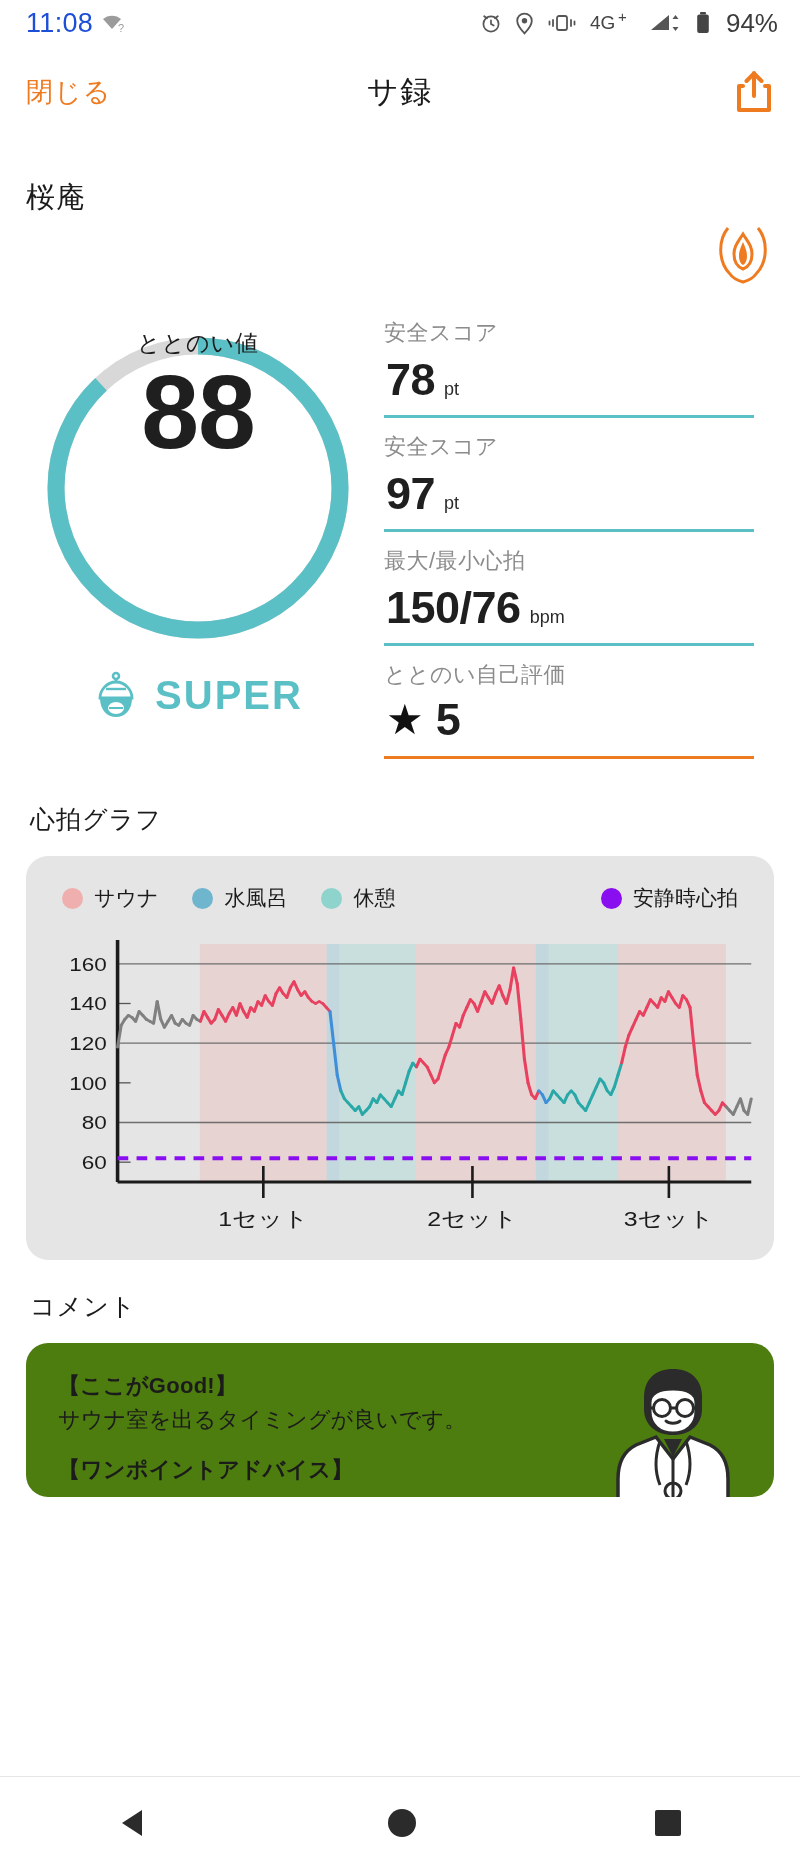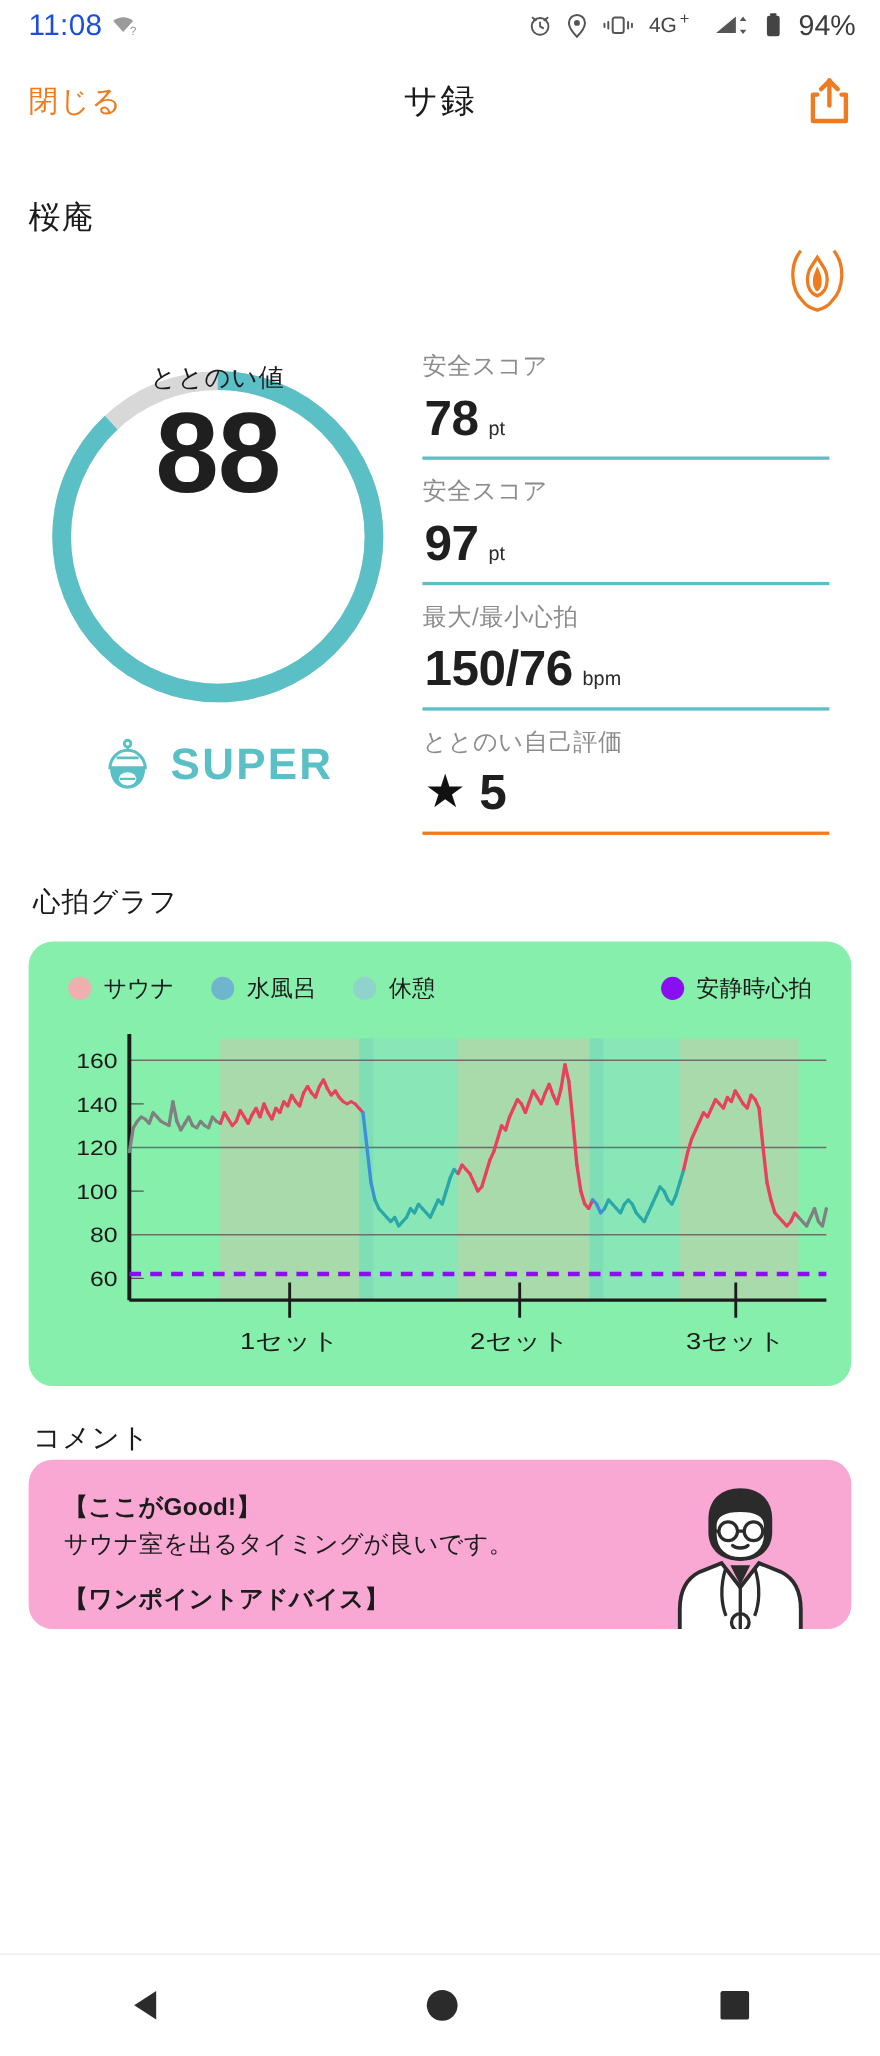--- a/index.html
+++ b/index.html
@@ -86,33 +86,33 @@
   .rule{height:3px;background:#5bc0c6;width:100%;}
   .rule.accent{background:#ef7b21;}
   .star-val{display:flex;align-items:center;gap:12px;padding:4px 0 10px 2px;}
   .star-glyph{font-size:42px;color:#111;line-height:1;}
   
   .section-title{
     font-size:25px;color:#1b1b1b;letter-spacing:1px;
     padding:30px 26px 0 30px;
   }
   .chart-card{
-    margin:20px 26px 0 26px;background:#86efac;border-radius:22px;
+    margin:20px 26px 0 26px;background:#e5e5e5;border-radius:22px;
     padding:22px 18px 26px 18px;box-sizing:border-box;
   }
   .legend{display:flex;align-items:center;padding:6px 14px 0 18px;}
   .legend-item{display:flex;align-items:center;gap:11px;margin-right:34px;}
   .legend-item.resting{margin-left:auto;margin-right:4px;}
   .dot{width:21px;height:21px;border-radius:50%;display:block;}
   .legend-text{font-size:21px;color:#1b1b1b;}
   .plot-wrap{position:relative;margin-top:22px;}
   .plot-wrap svg{display:block;width:100%;}
   
   .comment-card{
-    margin:4px 26px 0 26px;background:#f9a8d4;border-radius:22px;
+    margin:20px 26px 0 26px;background:#4d7c0f;border-radius:22px;
     padding:26px 26px 10px 32px;box-sizing:border-box;
     position:relative;min-height:150px;overflow:hidden;
   }
   .cm-line{font-size:22px;color:#1b1b1b;line-height:1.55;letter-spacing:.3px;}
   .cm-line.b{font-weight:bold;}
   .cm-gap{height:16px;}
   .doctor{position:absolute;right:26px;bottom:-6px;line-height:0;}
   
   .navbar{
     position:absolute;left:0;bottom:0;width:100%;height:92px;

